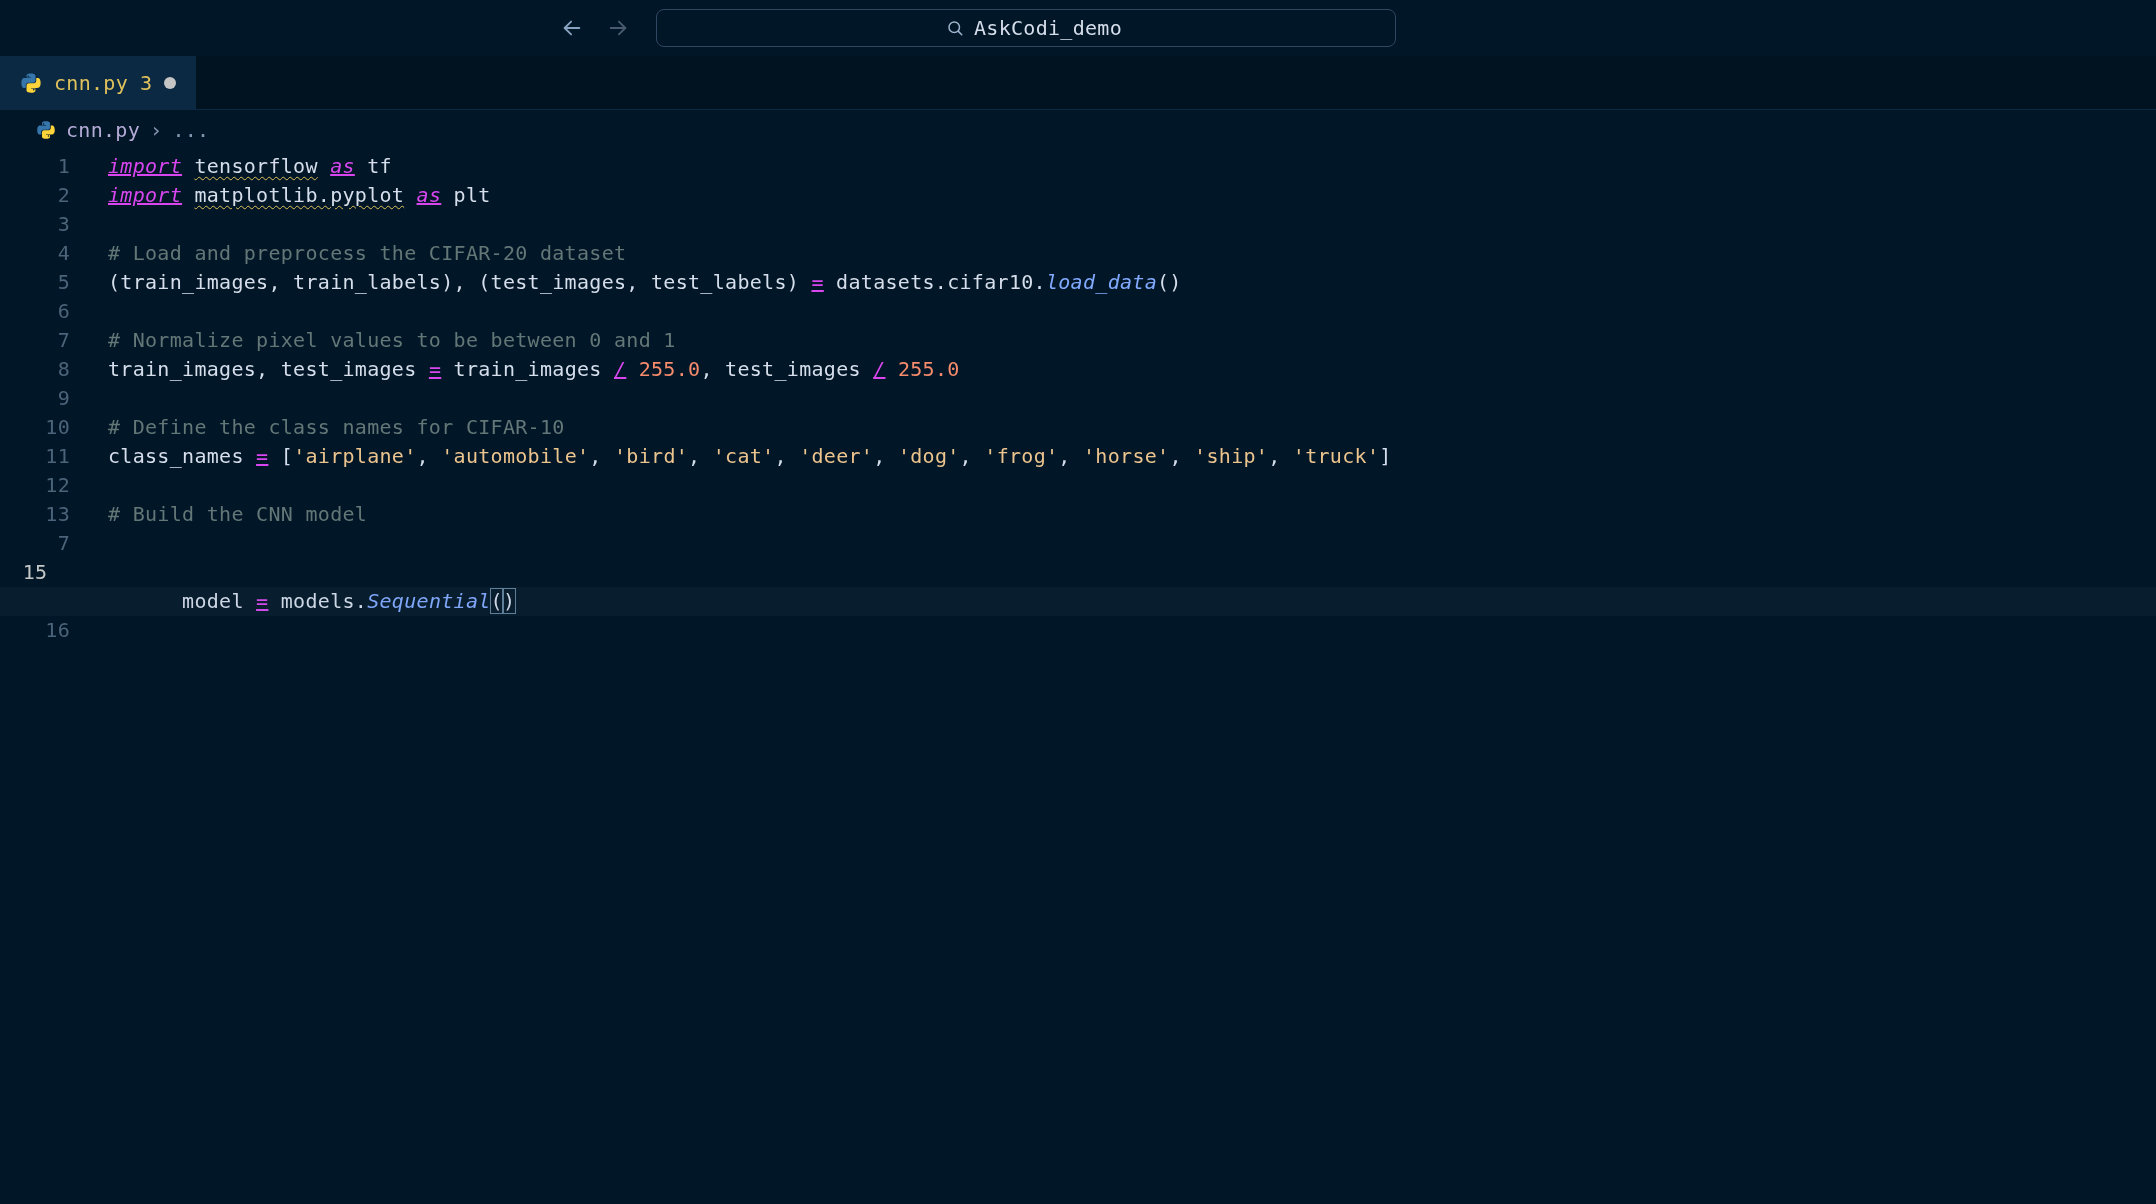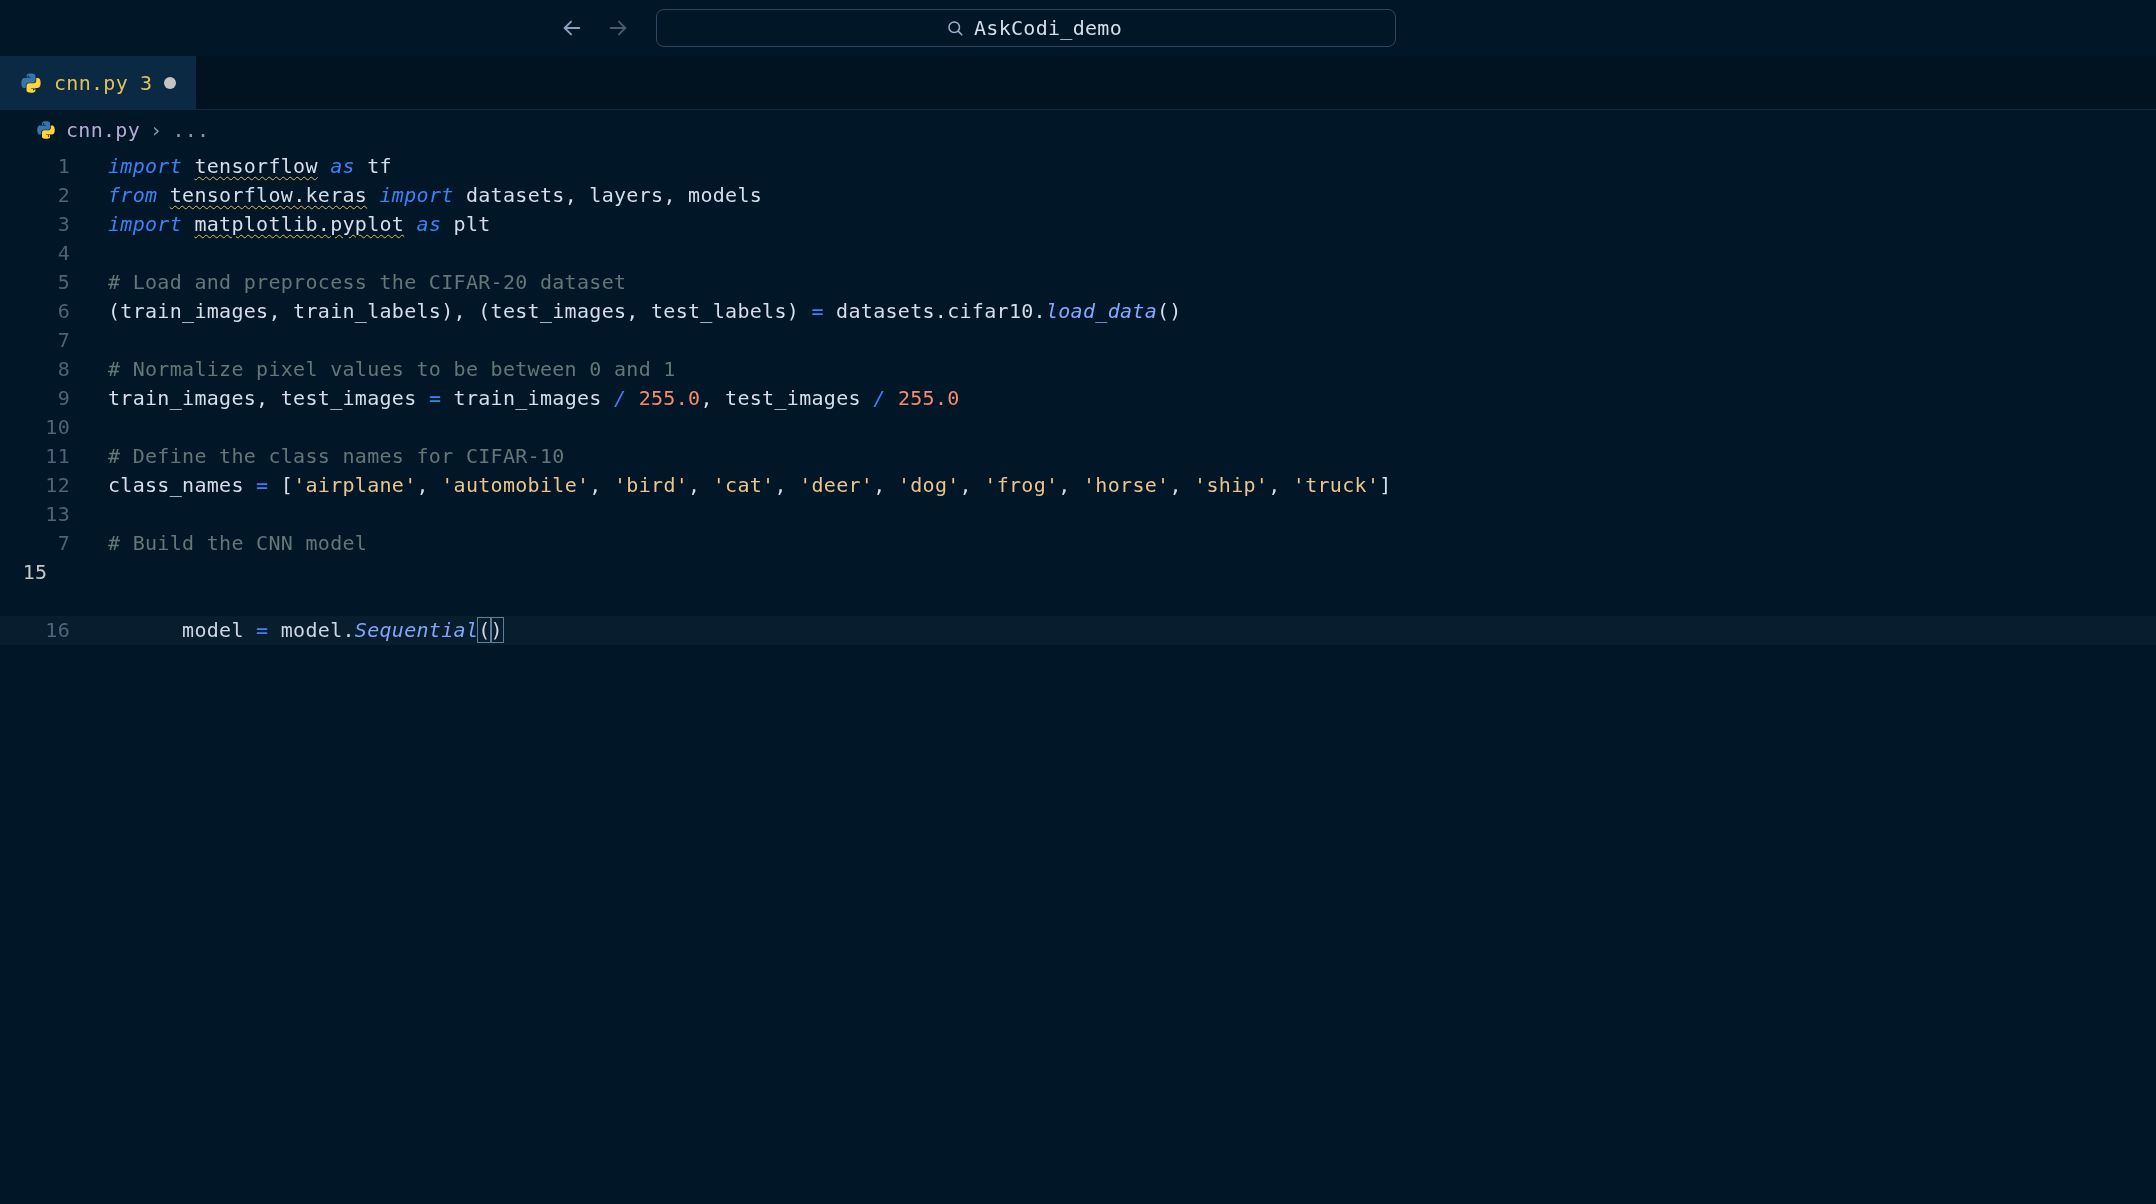--- a/index.html
+++ b/index.html
@@ -105,21 +105,21 @@
   .gutter .current { color: #c5c8c6; text-align: center; }
   .codecol { flex: 1; position: relative; }
   .codeline { height: 29px; line-height: 29px; white-space: pre; padding-left: 18px; }
   .currentline-bg {
     position: absolute;
     left: -90px; right: 0;
     height: 29px;
     background: rgba(99,124,156,0.08);
   }
 
-  .kw { color: #3b82f6; font-style: italic; }
+  .kw { color: #d946ef; font-style: italic; text-decoration: underline; }
   .id { color: #d6deeb; }
   .mod { color: #d6deeb; margin-top: 48px; }
   .squig { text-decoration: underline wavy #e0c15c; text-decoration-thickness: 1px; text-underline-offset: 3px; }
   .comment { color: #637777; font-style: normal; }
   .num { color: #f78c6c; }
   .str { color: #ecc48d; }
   .punct { color: #d6deeb; }
   .fn { color: #82aaff; font-style: italic; }
   .paren-hi { outline: 1px solid #5f7e97; }
   .ghost { color: #637777; font-style: italic; }
@@ -199,21 +199,20 @@
       <div class="line">13</div>
       <div class="line">7</div>
       <div class="line current">15</div>
       <div class="line"></div>
       <div class="line">16</div>
     </div>
   <div class="codecol">
 
     <div class="codeline"><span class="kw">import</span> <span class="mod squig">tensorflow</span> <span class="kw">as</span> <span class="id">tf</span></div>
 
-    <div class="codeline"><span class="kw">from</span> <span class="mod squig">tensorflow.keras</span> <span class="kw">import</span> <span class="id">datasets, layers, models</span></div>
 
     <div class="codeline"><span class="kw">import</span> <span class="mod squig">matplotlib.pyplot</span> <span class="kw">as</span> <span class="id">plt</span></div>
 
     <div class="codeline"></div>
 
     <div class="codeline"><span class="comment"># Load and preprocess the CIFAR-20 dataset</span></div>
 
     <div class="codeline"><span class="id">(train_images, train_labels), (test_images, test_labels) </span><span class="kw">=</span><span class="id"> datasets.cifar10.</span><span class="fn">load_data</span><span class="punct">()</span></div>
 
     <div class="codeline"></div>
@@ -227,20 +226,20 @@
     <div class="codeline"><span class="comment"># Define the class names for CIFAR-10</span></div>
 
     <div class="codeline" id="l12"><span class="id">class_names </span><span class="kw">=</span><span class="punct"> [</span><span class="str">'airplane'</span><span class="punct">, </span><span class="str">'automobile'</span><span class="punct">, </span><span class="str">'bird'</span><span class="punct">, </span><span class="str">'cat'</span><span class="punct">, </span><span class="str">'deer'</span><span class="punct">, </span><span class="str">'dog'</span><span class="punct">, </span><span class="str">'frog'</span><span class="punct">, </span><span class="str">'horse'</span><span class="punct">, </span><span class="str">'ship'</span><span class="punct">, </span><span class="str">'truck'</span><span class="punct">]</span></div>
 
     <div class="codeline"></div>
 
     <div class="codeline"><span class="comment"># Build the CNN model</span></div>
 
     <div class="codeline" style="position:relative">
       <div class="currentline-bg"></div>
-      <span class="id">model </span><span class="kw">=</span><span class="id"> model.</span><span class="fn">Sequential</span><span class="punct paren-hi">(</span><span class="punct paren-hi">)</span>
+      <span class="id">model </span><span class="kw">=</span><span class="id"> models.</span><span class="fn">Sequential</span><span class="punct paren-hi">(</span><span class="punct paren-hi">)</span>
     </div>
 
 
     <div class="codeline"></div>
 
   </div>
 </div>
 
 </body></html>

